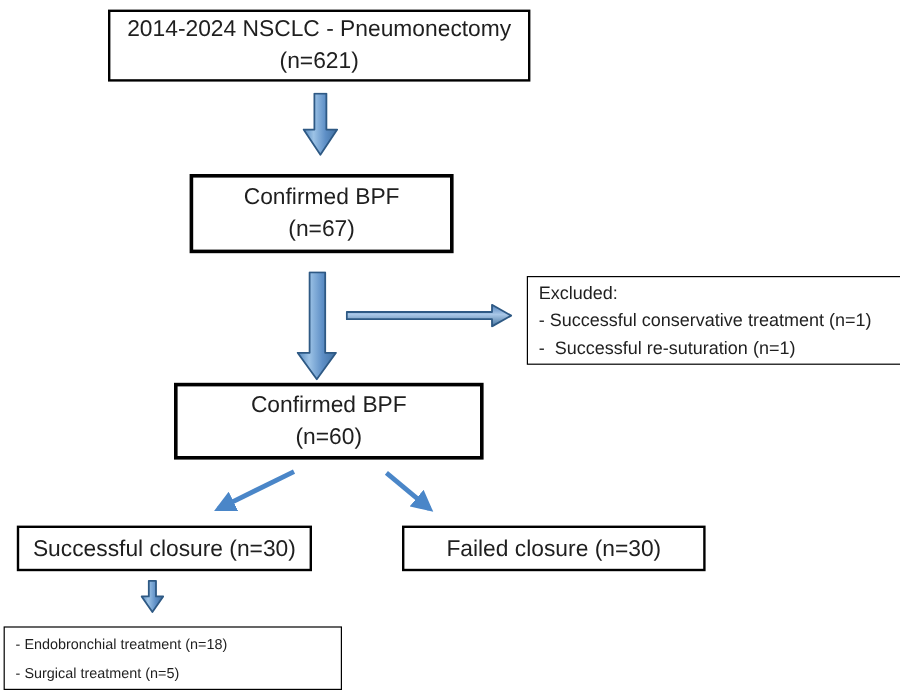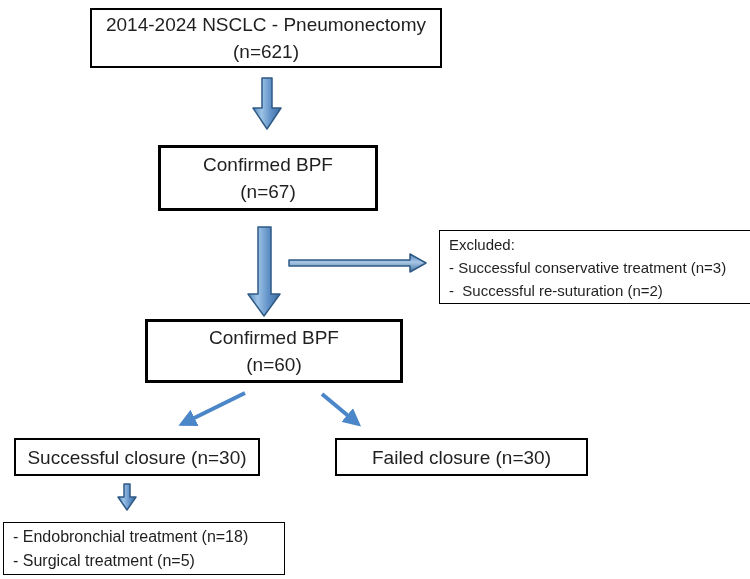--- a/index.html
+++ b/index.html
@@ -20,21 +20,21 @@
     display: flex;
     flex-direction: column;
     justify-content: center;
   }
   .center-text { text-align: center; }
   .left-text   { align-items: flex-start; text-align: left; }
   .node span { display: block; white-space: pre-wrap; }
 
   .main-font  { font-size: 19px; line-height: 27px; }
   .small-font { font-size: 15px; line-height: 23px; }
-  .mid-font   { font-size: 16px; line-height: 24px; }
+  .mid-font   { font-size: 12px; line-height: 24px; }
 
   #box-cohort    { left: 90px;  top: 8px;   width: 352px; height: 60px; border-width: 2px; }
   #box-confirmed { left: 158px; top: 145px; width: 220px; height: 66px; border-width: 3px; }
   #box-excluded  { left: 439px; top: 230px; width: 318px; height: 74px; border-width: 1.5px; padding-left: 9px; }
   #box-resistant { left: 145px; top: 319px; width: 258px; height: 64px; border-width: 3px; }
   #box-success   { left: 14px;   top: 438px; width: 246px; height: 38px; border-width: 2.5px; }
   #box-failed    { left: 335px; top: 438px; width: 253px; height: 38px; border-width: 2.5px; }
   #box-treatment { left: 3px;   top: 522px; width: 282px; height: 53px; border-width: 1.5px; padding-left: 9px; }
 
   .arrow { position: absolute; }
@@ -86,22 +86,22 @@
   <svg class="arrow" id="arrow-2" width="34" height="91" viewBox="0 0 34 91">
     <polygon points="11,1 24,1 24,68 33,68 17,90 1,68 11,68" fill="url(#gradV)" stroke="#2e5984" stroke-width="1.5" stroke-linejoin="round"></polygon>
   </svg>
 
   <svg class="arrow" id="arrow-right" width="139" height="20" viewBox="0 0 139 20">
     <polygon points="1,7 122,7 122,1 138,10 122,19 122,13 1,13" fill="url(#gradH)" stroke="#2e5984" stroke-width="1.5" stroke-linejoin="round"></polygon>
   </svg>
 
   <div class="node left-text small-font" id="box-excluded">
     <span>Excluded:</span>
-    <span>- Successful conservative treatment (n=3)</span>
-    <span>-  Successful re-suturation (n=2)</span>
+    <span>- Successful conservative treatment (n=1)</span>
+    <span>-  Successful re-suturation (n=1)</span>
   </div>
 
   <div class="node center-text main-font" id="box-resistant">
     <span>Confirmed BPF</span>
     <span>(n=60)</span>
   </div>
 
   <svg class="arrow" id="arrow-diag-left" width="84" height="44" viewBox="0 0 84 44">
     <line x1="75" y1="5" x2="12" y2="36" stroke="#4a86c8" stroke-width="4" marker-end="url(#arrowhead)"></line>
   </svg>

